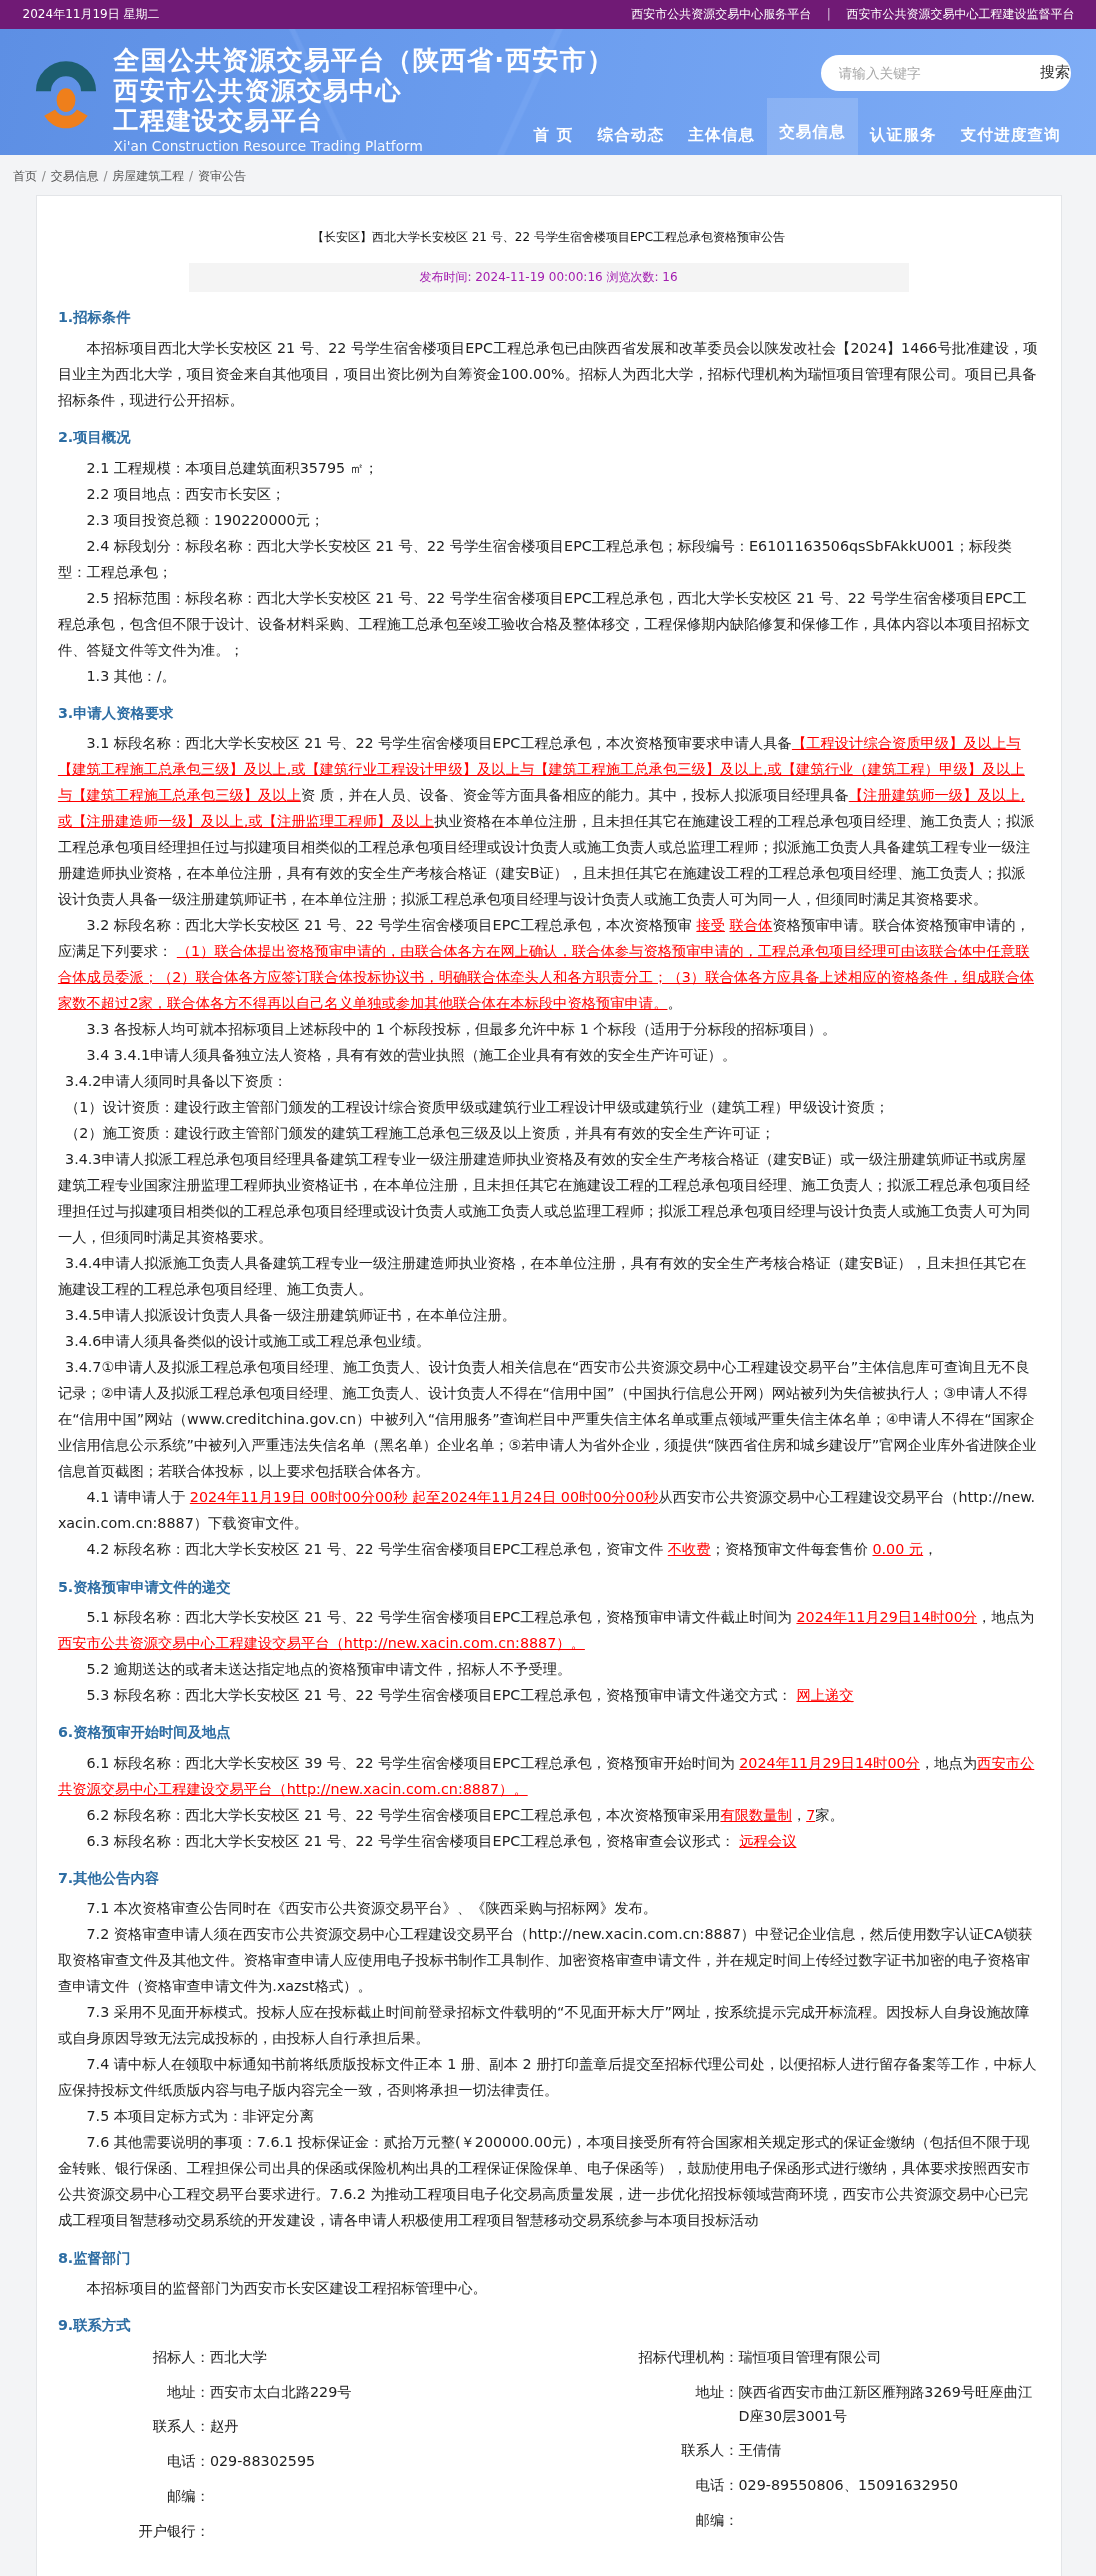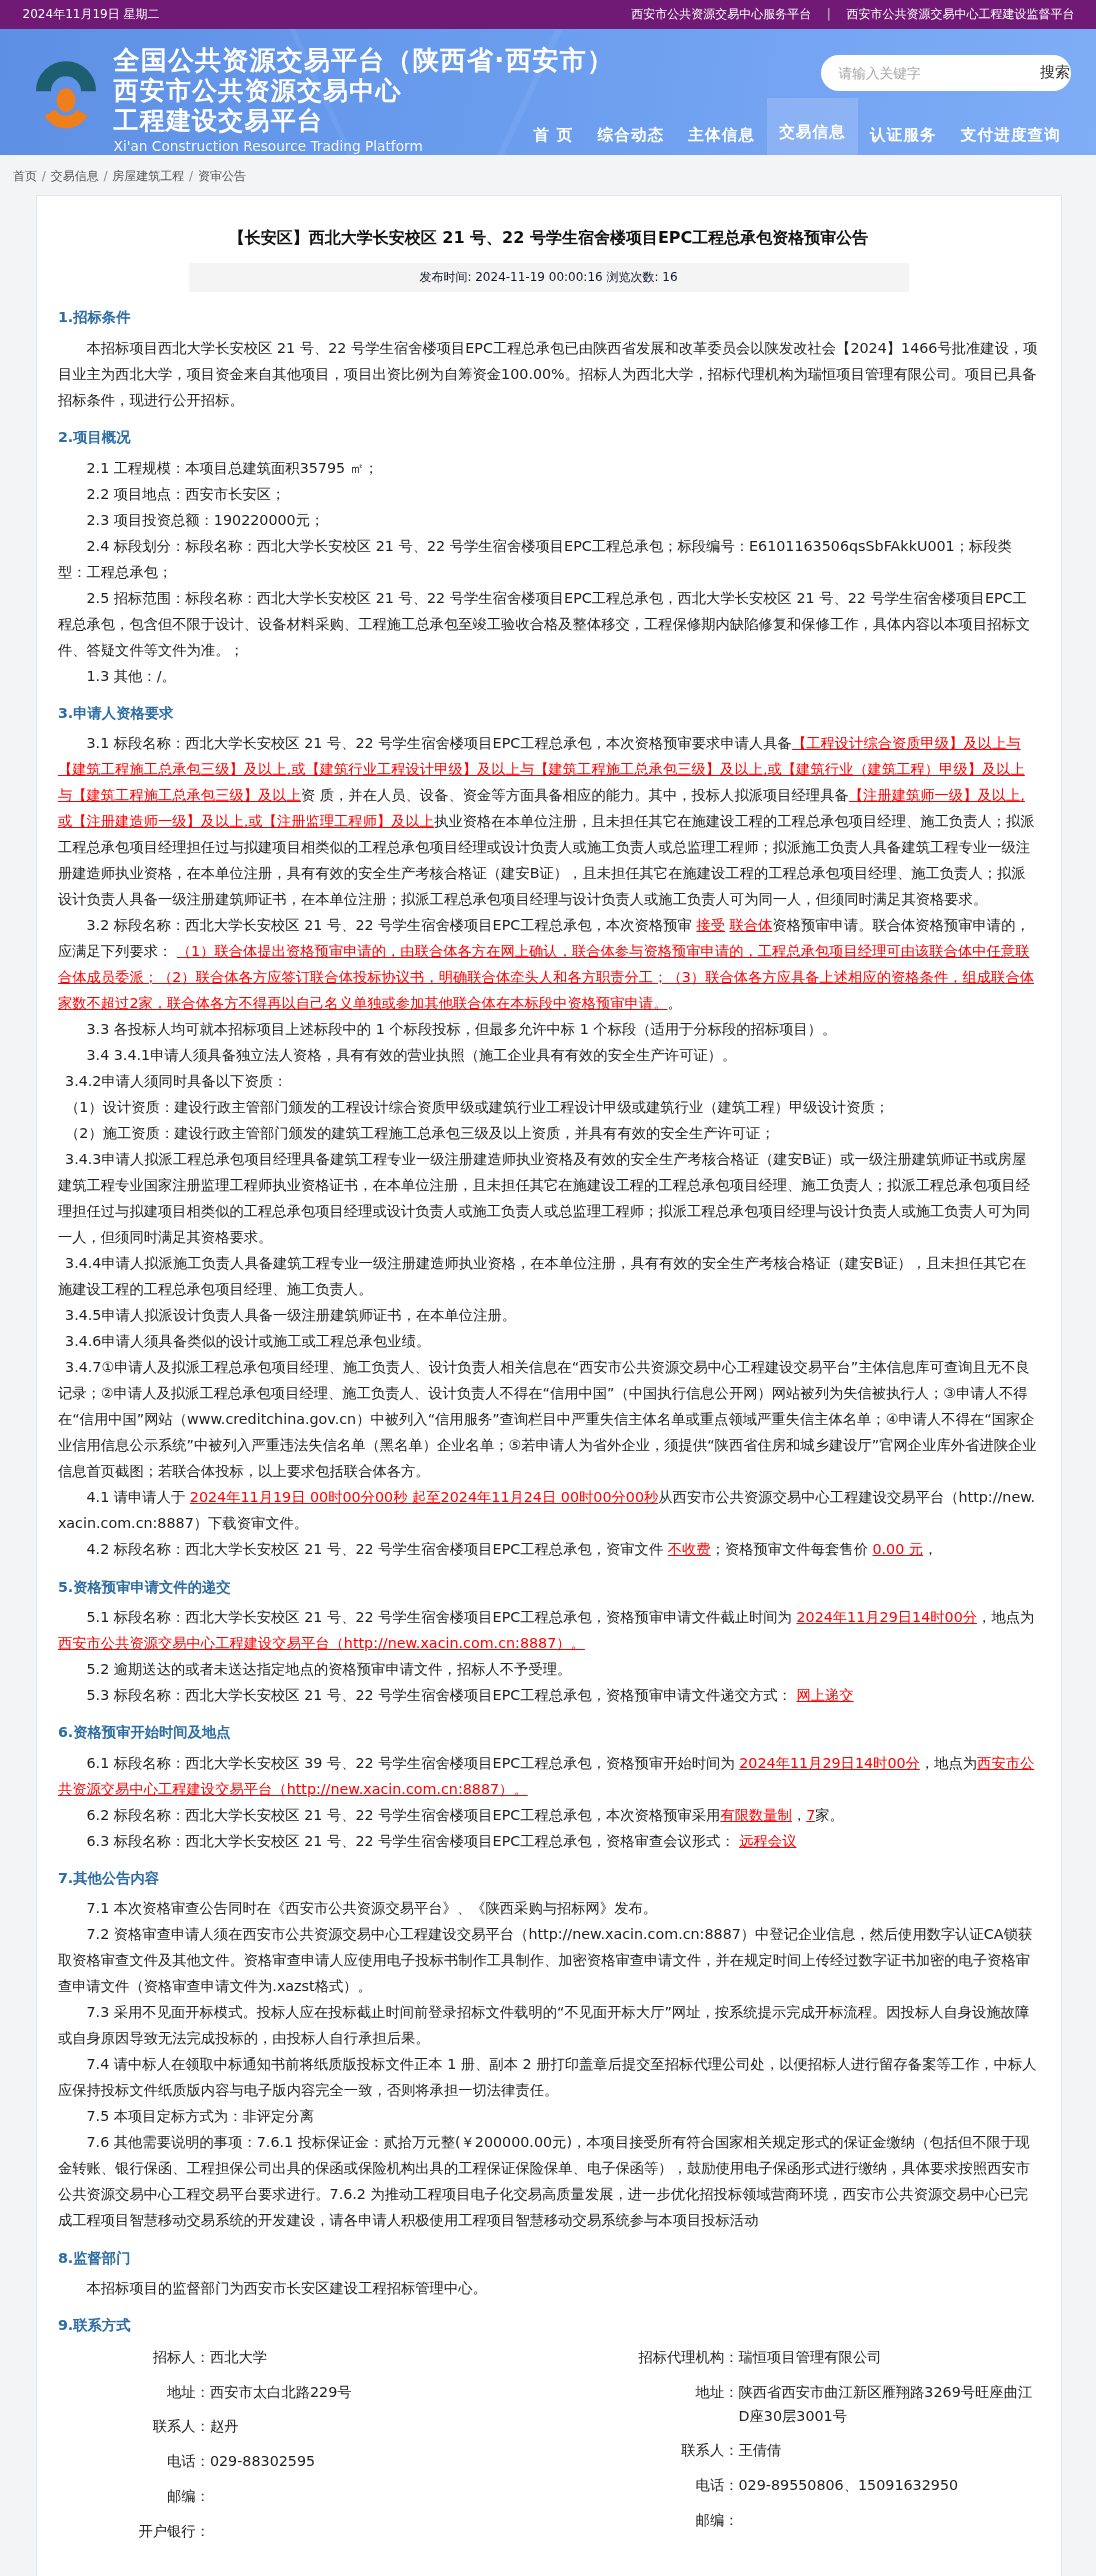--- a/index.html
+++ b/index.html
@@ -76,26 +76,26 @@
   .breadcrumb { margin:13px 8px 0 13px; font-size:12px; color:#555; }
   .breadcrumb span.crumb { cursor:pointer; }
   .breadcrumb span.sep { color:#888; margin:0 4.8px; }
 
   
   .card {
     width:1026px; margin:10.7px auto 0; background:#fff;
     border:0.6px solid #e3e5e8; padding:20px 21.4px 24px;
   }
   .doc-title {
-    text-align:center; font-size:16px; font-weight:bold; color:#111;
+    text-align:center; font-size:12px; font-weight:normal; color:#111;
     margin:8.3px 0 12px; line-height:27px;
   }
   .meta-bar {
     width:720px; margin:0 auto; height:28.5px; line-height:28.5px;
-    background:#f4f4f4; color:#0f172a; font-size:12px; text-align:center;
+    background:#f4f4f4; color:#a21caf; font-size:12px; text-align:center;
   }
   .article { margin-top:15.5px; font-size:14.3px; }
   .sec-h { color:#2d6da3; font-size:14.3px; font-weight:bold; margin:14.3px 0 6px; line-height:21.4px; }
   .para { margin:0; line-height:26px; text-indent:2em; color:#222; word-break:break-all; }
   .para.i0 { text-indent:0.5em; }
   .red { color:#ff0000; text-decoration:underline; text-decoration-color:#ff0000; }
 
   
   .contacts { display:flex; margin-top:8.3px; font-size:14.3px; }
   .contacts .ccol { width:50%; }

